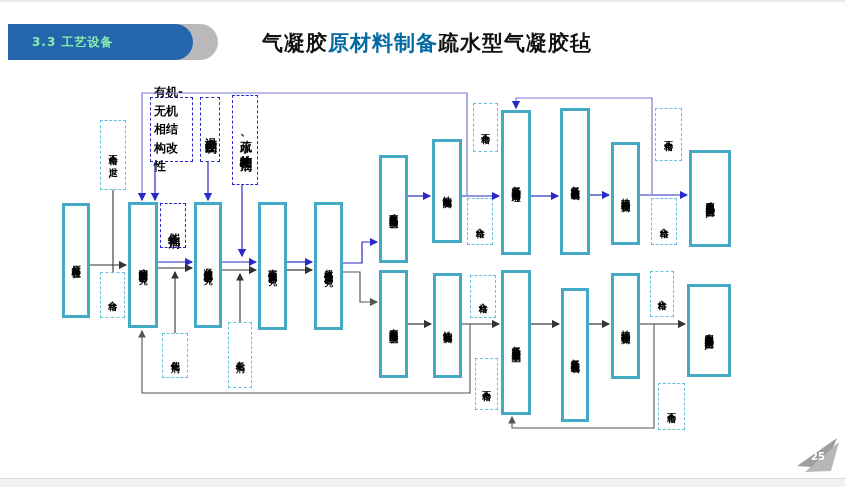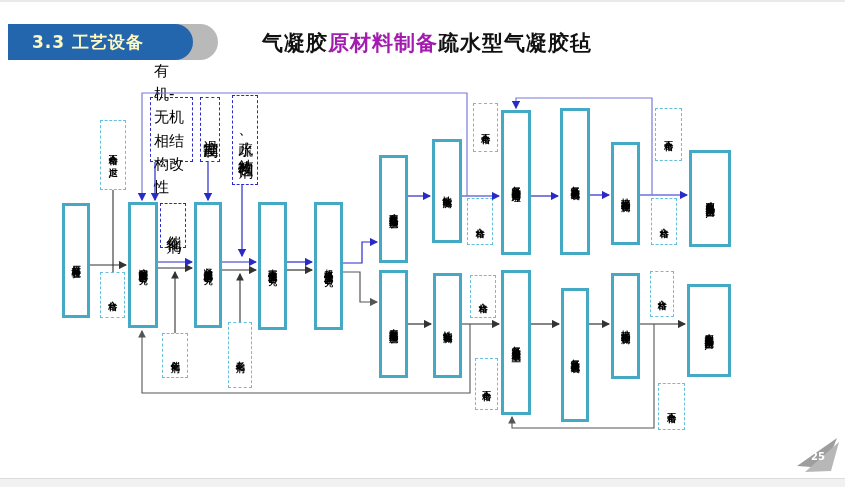--- a/index.html
+++ b/index.html
@@ -4,28 +4,28 @@
 <style>
   html,body{margin:0;padding:0;}
   body{font-family:"DejaVu Sans","Liberation Sans",sans-serif;}
   #slide{position:relative;width:845px;height:487px;background:#ffffff;overflow:hidden;}
   #topstrip{position:absolute;left:0;top:0;width:845px;height:2px;background:#e9e9e9;}
   #footstrip{position:absolute;left:0;top:478px;width:845px;height:9px;background:#f1f1f1;border-top:1px solid #dcdcdc;box-sizing:border-box;}
 
   
   .badge-gray{position:absolute;left:8px;top:24px;width:210px;height:36px;background:#b9b9b9;border-radius:0 20px 20px 0;}
   .badge-blue{position:absolute;left:8px;top:24px;width:185px;height:36px;background:#2466ad;border-radius:0 20px 20px 0;
-              color:#fef9c3;font-weight:bold;font-size:17px;line-height:36px;padding-left:24px;box-sizing:border-box;letter-spacing:1px;}
+              color:#86efac;font-weight:bold;font-size:12px;line-height:36px;padding-left:24px;box-sizing:border-box;letter-spacing:1px;}
   .main-title{position:absolute;left:262px;top:29px;font-size:21px;font-weight:bold;color:#111;letter-spacing:1px;white-space:nowrap;}
-  .main-title .hl{color:#a21caf;}
+  .main-title .hl{color:#0369a1;}
 
   
   .bx{position:absolute;box-sizing:border-box;background:#fff;display:flex;align-items:center;justify-content:center;color:#000;}
   .proc{border:3px solid #44a9c5;font-weight:bold;font-size:9px;z-index:1;}
-  .dshb{border:1px dashed #2a2ac8;font-weight:normal;font-size:15px;z-index:1;}
+  .dshb{border:1px dashed #2a2ac8;font-weight:bold;font-size:12px;z-index:1;}
   .dshc{border:1px dashed #66c0dc;font-weight:bold;font-size:9px;z-index:1;}
   .vt{writing-mode:vertical-rl;text-orientation:upright;letter-spacing:1px;line-height:1.15;}
   .ht{padding:2px 3px;line-height:1.55;text-align:left;}
 
   #wires{position:absolute;left:0;top:0;width:845px;height:487px;z-index:2;pointer-events:none;}
 
   
   #plane{position:absolute;left:795px;top:436px;width:48px;height:40px;z-index:3;}
   #plane text{font-size:10px;font-weight:bold;fill:#ffffff;}
 </style>

